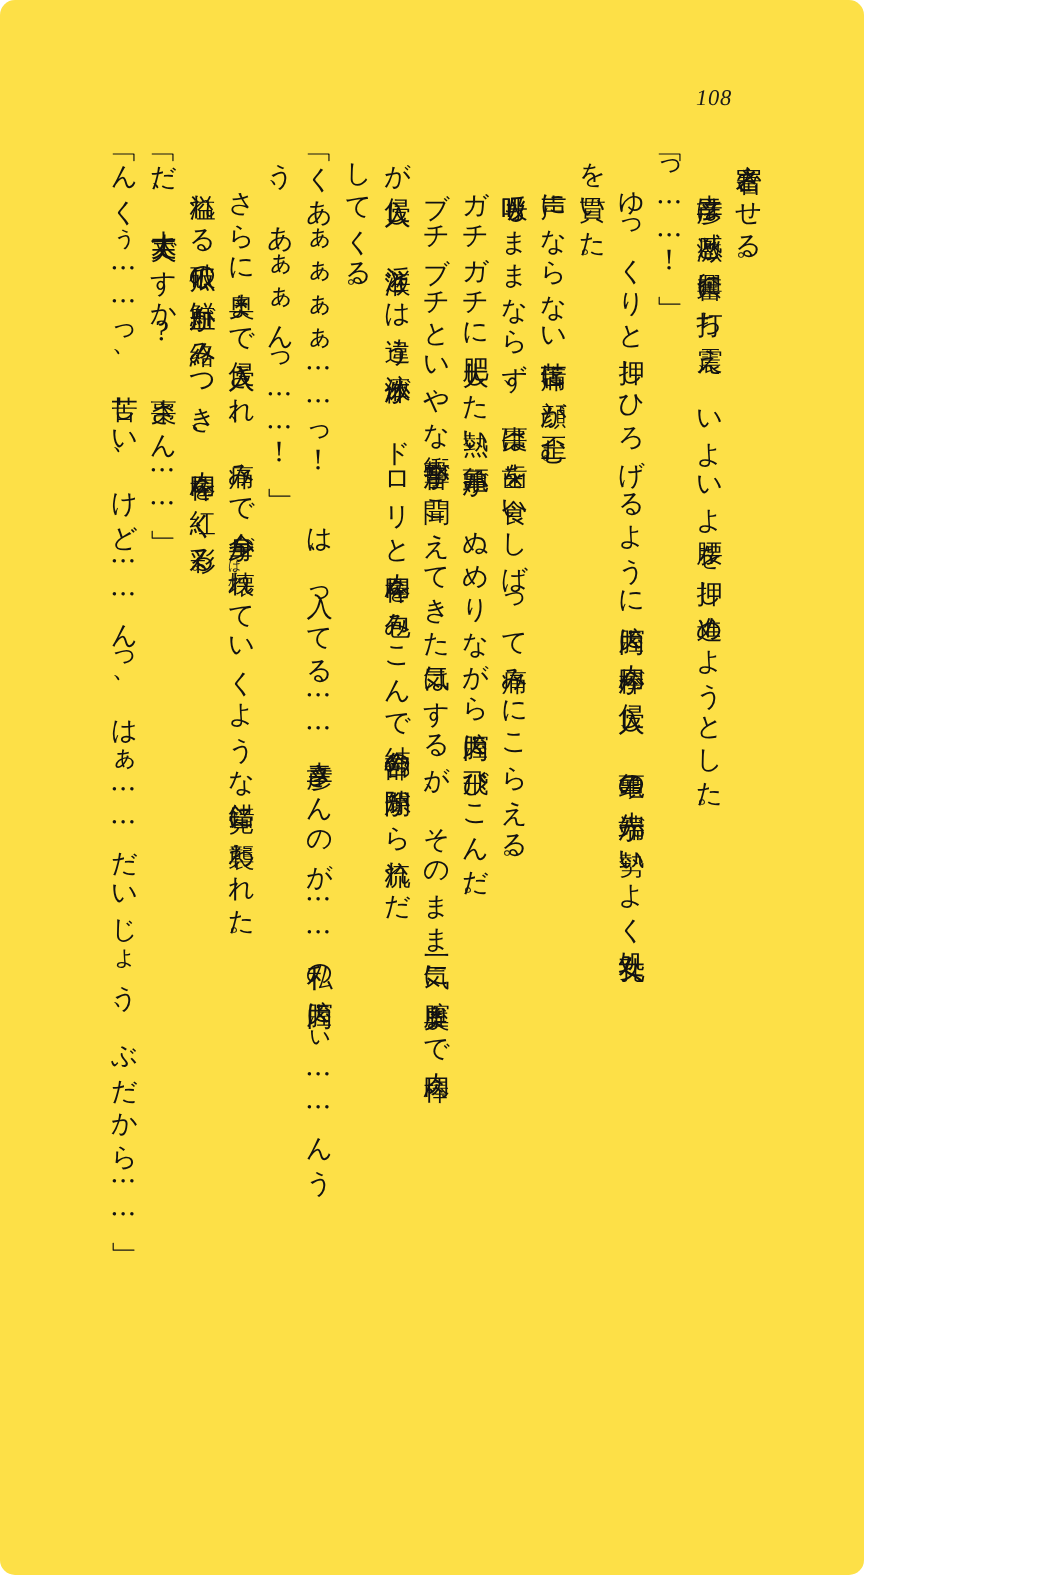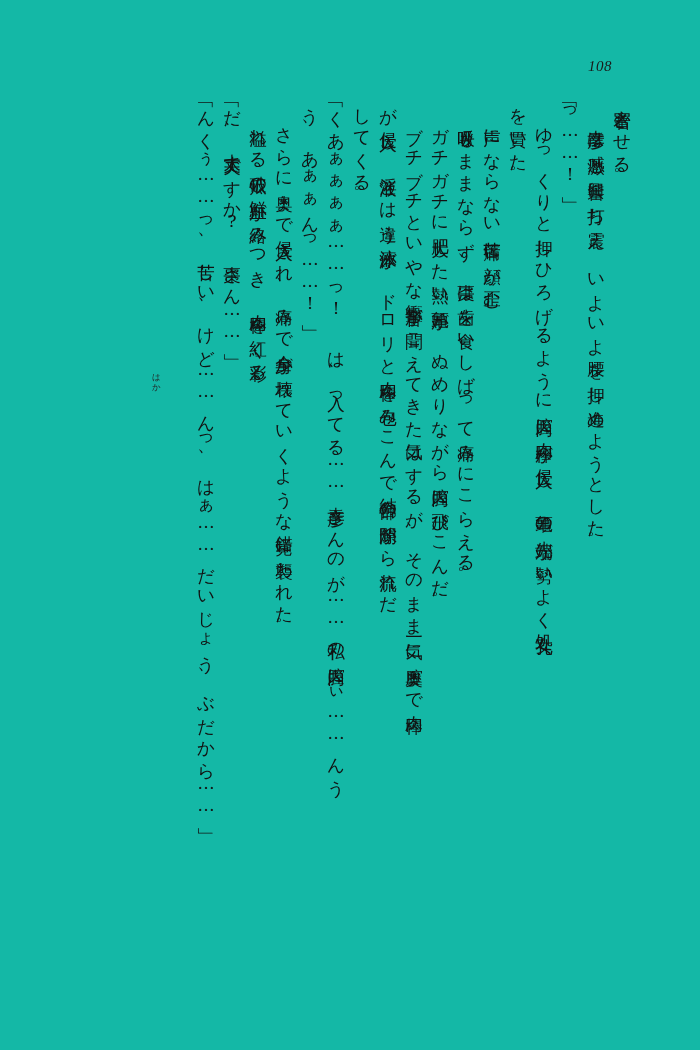--- a/index.html
+++ b/index.html
@@ -10,24 +10,25 @@
     width: 700px;
     height: 1050px;
     background: #ffffff;
     font-family: "Liberation Serif", "DejaVu Serif", serif;
     color: #111111;
     overflow: hidden;
   }
 
   .page {
     position: relative;
-    width: 700px;
+    width: 576px;
     height: 1050px;
     box-sizing: border-box;
-    background: #14b8a6;
+    background: #fde047;
+    border-radius: 10px;
   }
 
   
   .page-number {
     position: absolute;
     top: 58px;
     right: 88px;
     font-size: 15px;
     font-style: italic;
     font-family: "Liberation Serif", "DejaVu Serif", serif;

